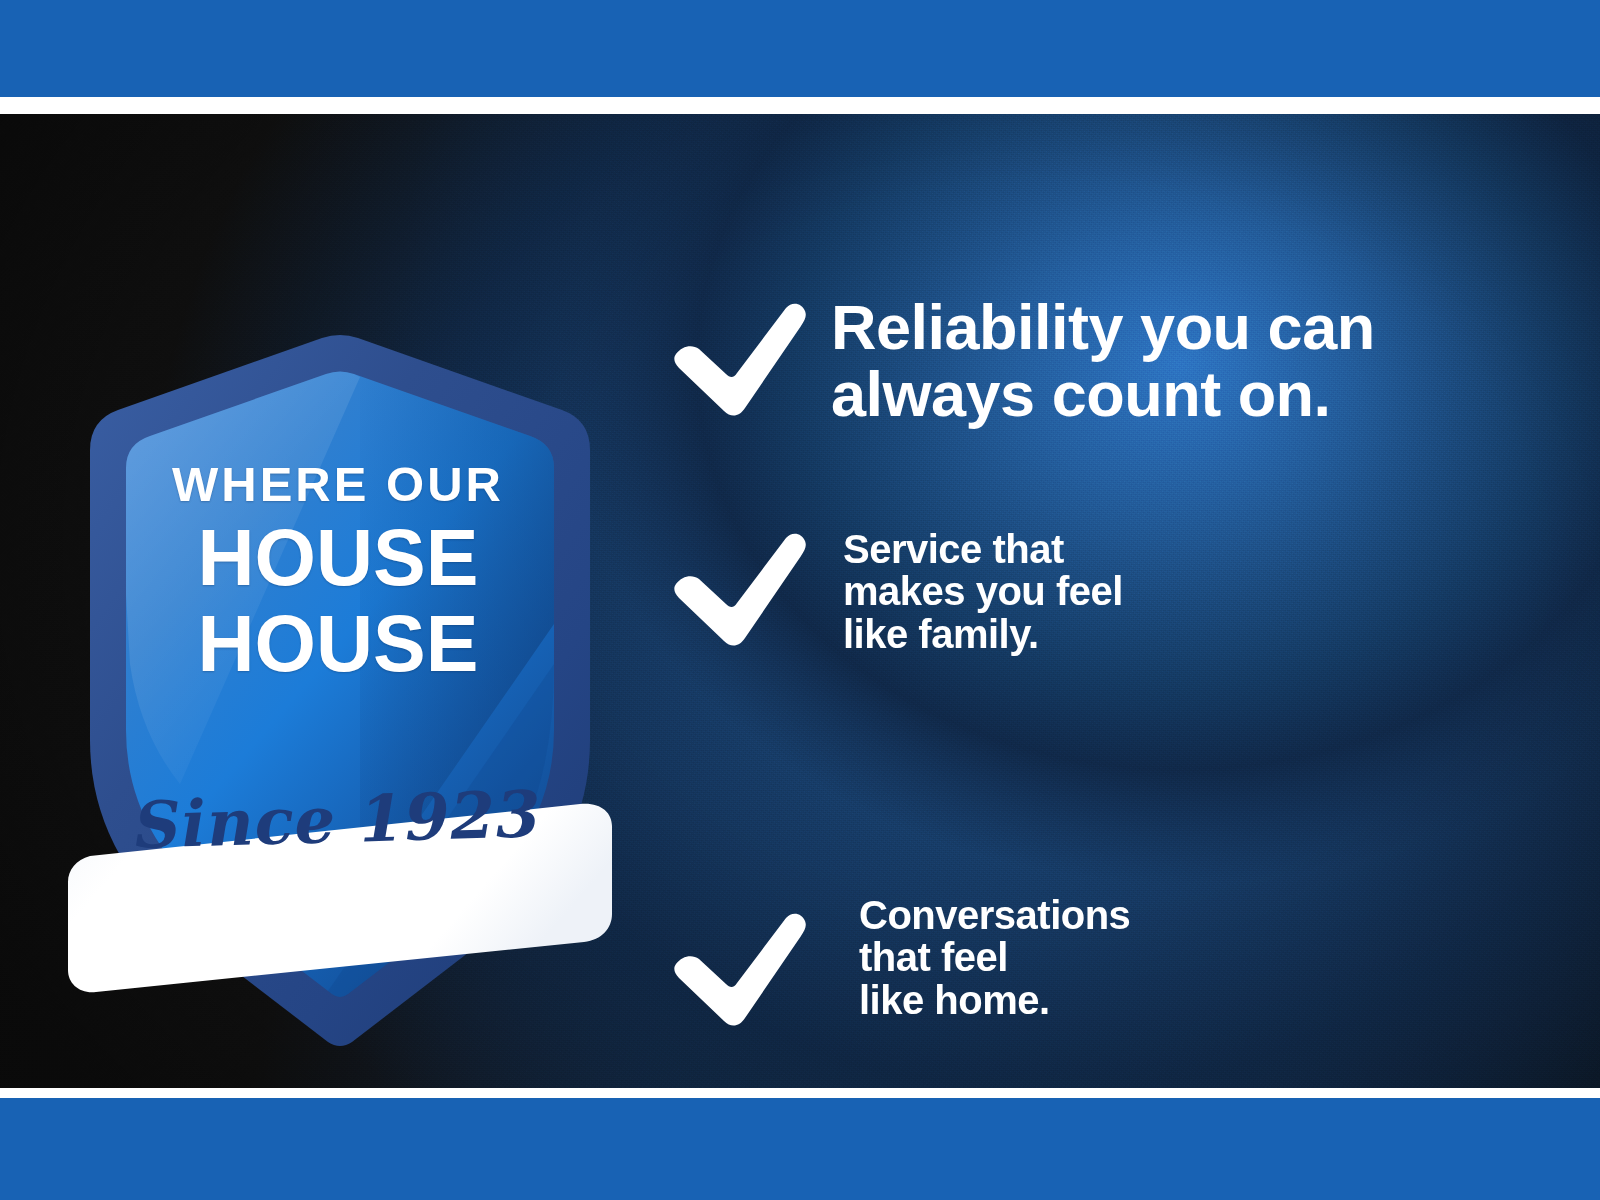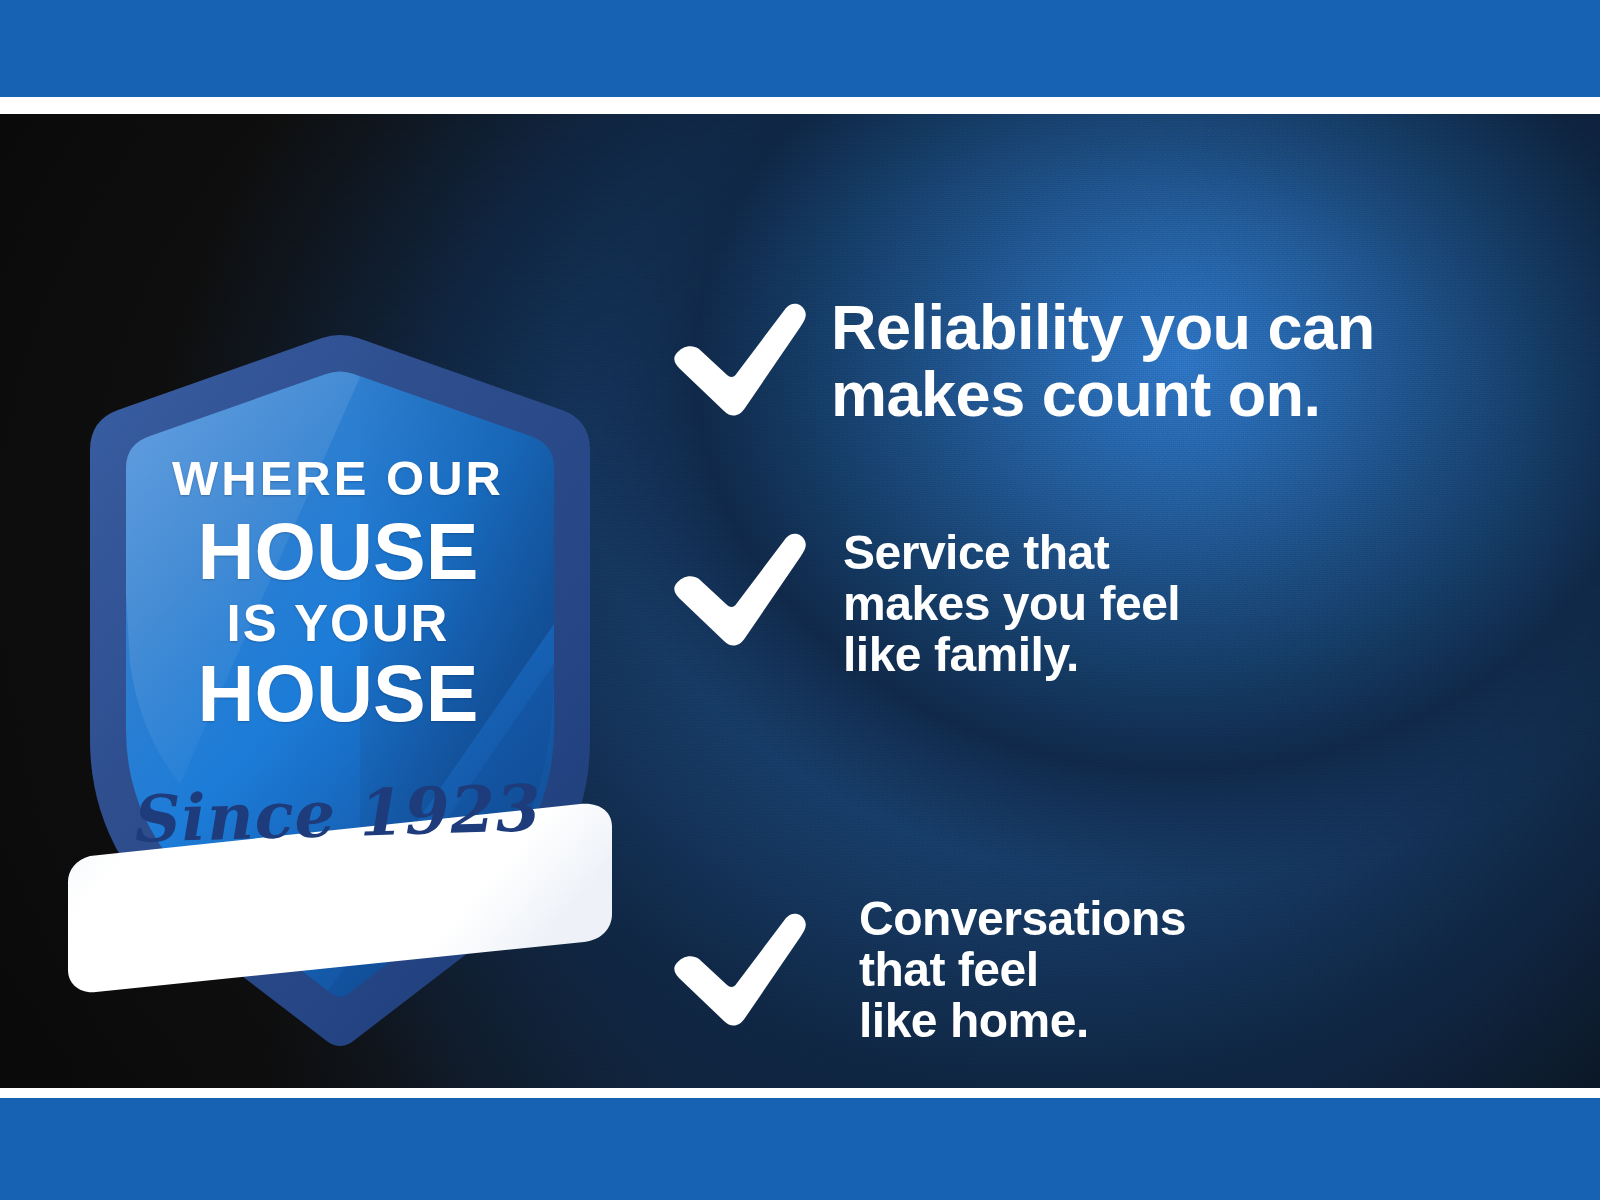--- a/index.html
+++ b/index.html
@@ -65,21 +65,21 @@
   
   .badge{
     position:absolute;
     left:60px; top:150px;
     width:560px; height:790px;
   }
   .badge svg{ display:block; width:100%; height:100%; overflow:visible; }
 
   .badge-lines{
     position:absolute;
-    left:0; top:0; width:560px; height:790px;
+    left:0; top:6px; width:560px; height:790px;
     pointer-events:none;
   }
   .badge-text-wrap{
     position:absolute;
     left:28px; top:190px;
     width:500px;
     text-align:center;
     color:#ffffff;
     font-family:"Liberation Sans", sans-serif;
     font-weight:bold;
@@ -126,21 +126,21 @@
     left:0;
     width:140px; height:120px;
   }
   .check svg{ display:block; width:100%; height:100%; }
 
   .item-text{
     position:absolute;
     color:#ffffff;
     font-family:"Liberation Sans", sans-serif;
     font-weight:bold;
-    font-size:48px;
+    font-size:40px;
     line-height:1.06;
     letter-spacing:-0.5px;
     white-space:pre-line;
   }
 
   .item-1 .check     { top:8px;   }
   .item-1 .item-text { left:163px; top:0px; font-size:63px; }
 
   .item-2 .check     { top:238px; }
   .item-2 .item-text { left:175px; top:234px; }
@@ -228,21 +228,20 @@
                  L 552 650
                  C 552 664 542 676 524 678
                  L 36 728
                  C 20 730 8 720 8 706 Z" fill="url(#gRibbon)"></path>
       </svg>
 
       <div class="badge-lines">
         <div class="badge-text-wrap">
           <div class="bl-1">Where our</div>
           <div class="bl-2">House</div>
-          <div class="bl-3">is your</div>
           <div class="bl-4">House</div>
         </div>
         <div class="badge-since">Since 1923</div>
       </div>
     </div>
 
     <div class="list">
 
       <div class="item item-1">
         <div class="check">
@@ -254,21 +253,21 @@
                      L 118 6
                      C 124 -1 134 1 137 9
                      C 139 14 137 18 133 24
                      L 77 106
                      C 71 115 63 116 56 109
                      L 11 66
                      C 6 61 5 56 8 52 Z" fill="#ffffff"></path>
           </svg>
         </div>
         <div class="item-text">Reliability you can
-makes count on.</div>
+always count on.</div>
       </div>
 
       <div class="item item-2">
         <div class="check">
           <svg viewBox="0 0 140 120" xmlns="http://www.w3.org/2000/svg">
             <path d="M 8 52
                      C 14 44 24 42 31 47
                      L 58 72
                      C 62 76 66 76 69 71
                      L 118 6

